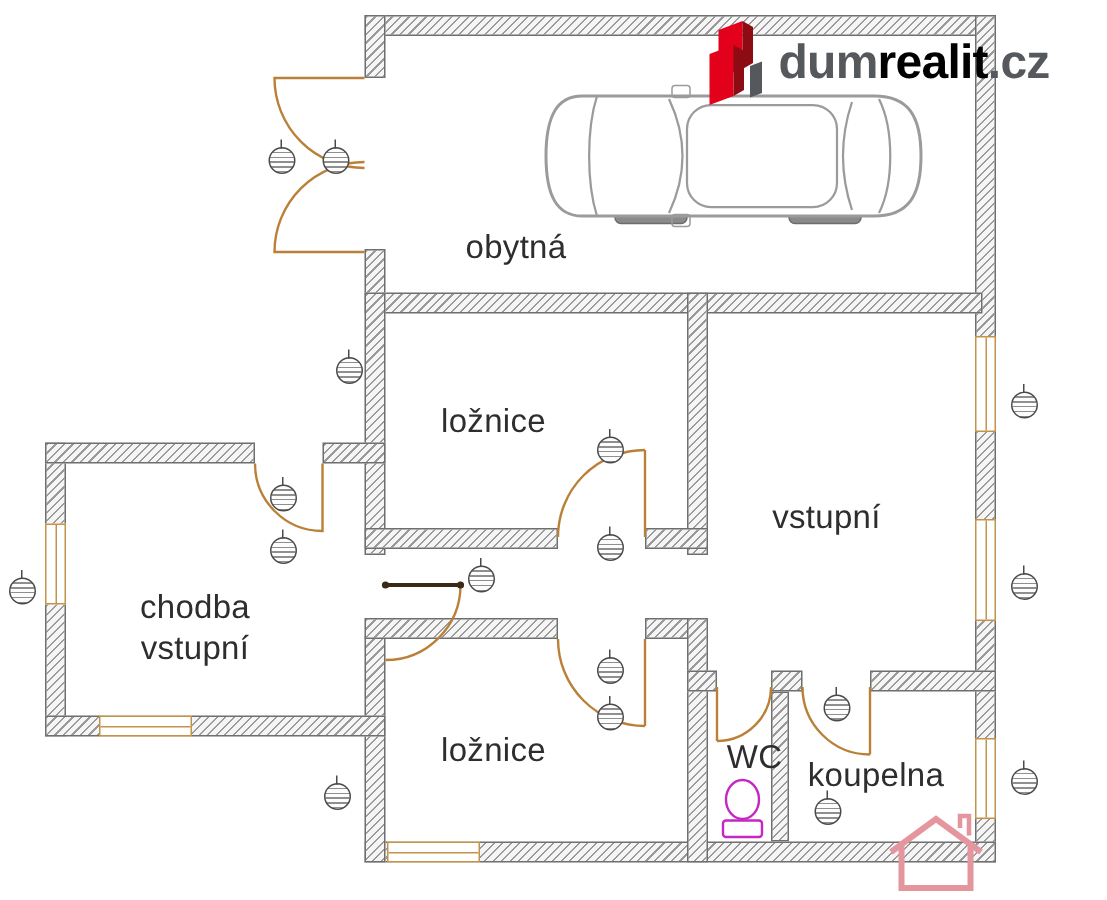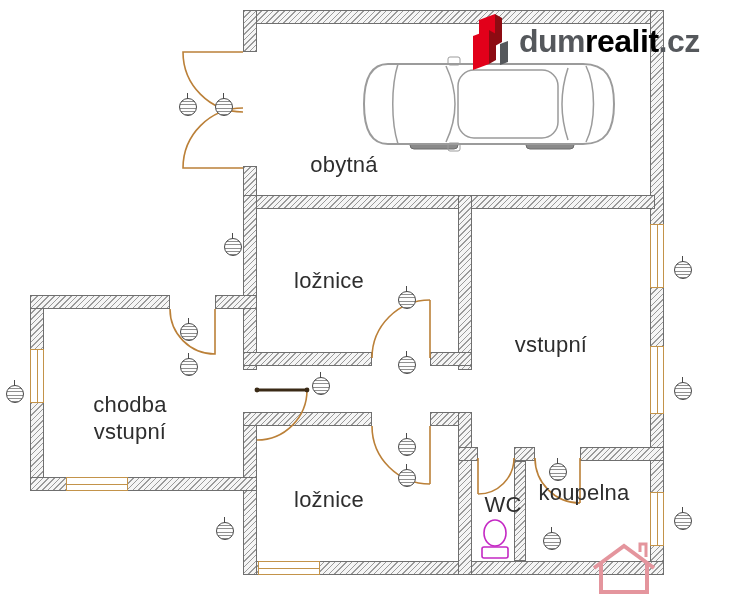--- a/index.html
+++ b/index.html
@@ -153,21 +153,21 @@
   <div class="room-label" style="left:274px;top:268px;width:110px">ložnice</div>
   <div class="room-label" style="left:486px;top:332px;width:130px">
     <div>vstupní</div>
   </div>
   <div class="room-label" style="left:66px;top:392px;width:128px">
     <div>chodba</div>
     <div>vstupní</div>
   </div>
   <div class="room-label" style="left:274px;top:487px;width:110px">ložnice</div>
   <div class="room-label" style="left:479px;top:492px;width:48px">WC</div>
-  <div class="room-label" style="left:528px;top:480px;width:112px">koupelna</div>
+  <div class="room-label" style="left:528px;top:504px;width:112px">koupelna</div>
 
   <div class="logo">
     <svg width="44" height="58" viewBox="0 0 44 58">
       <polygon points="12,8 28,2 28,34 12,40" fill="#e2001a"></polygon>
       <polygon points="28,2 35,6 35,30 28,34" fill="#8d0b12"></polygon>
       <polygon points="6,24 22,18 22,52 6,58" fill="#e2001a"></polygon>
       <polygon points="22,18 29,22 29,48 22,52" fill="#8d0b12"></polygon>
       <polygon points="33,32 41,29 41,50 33,53" fill="#55585c"></polygon>
     </svg>
     <div class="logo-text"><span class="logo-dark">dum</span><span class="logo-red">realit</span><span class="logo-dark">.cz</span></div>

